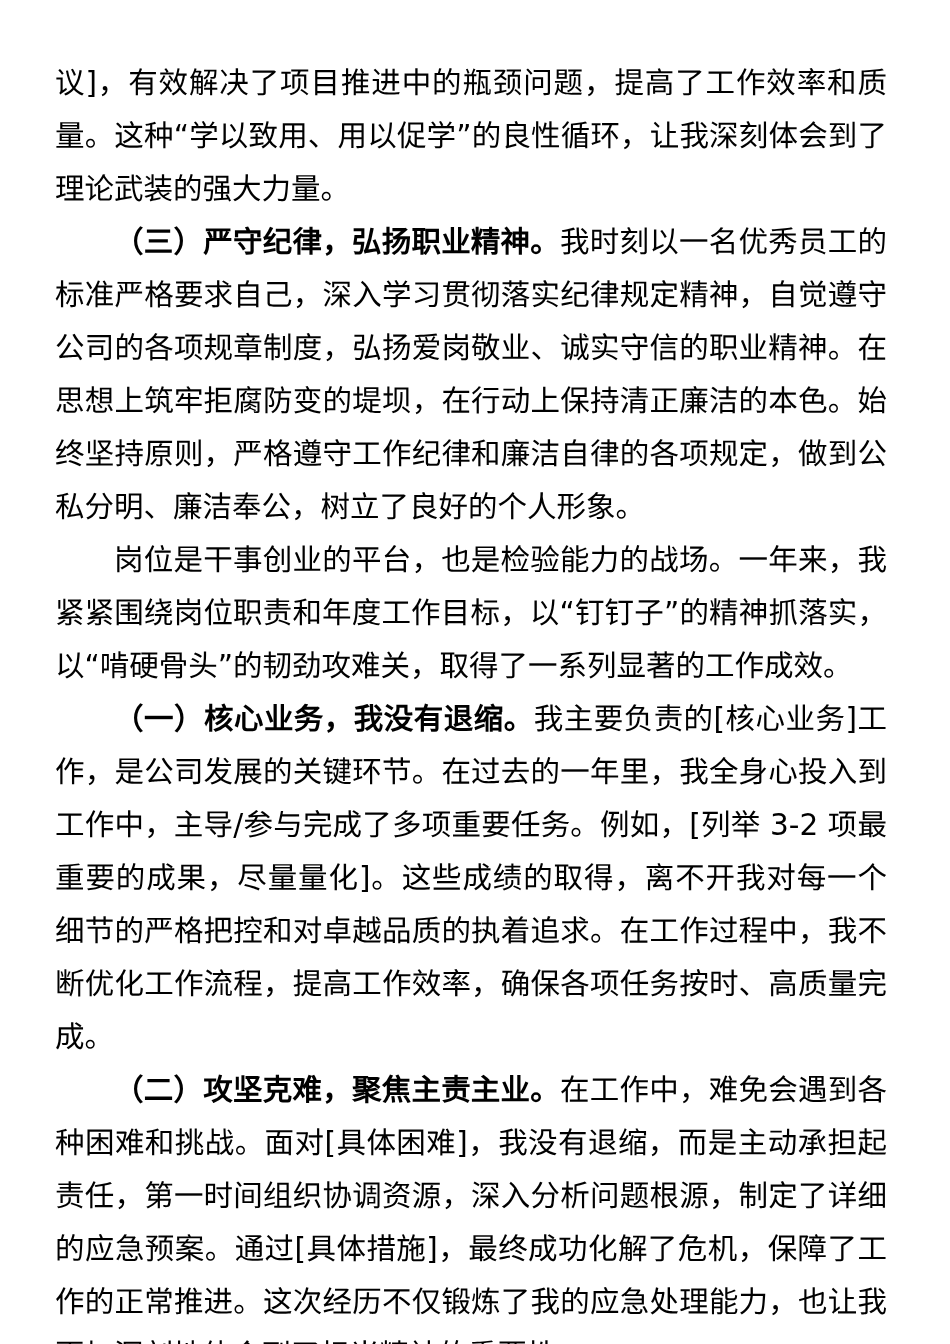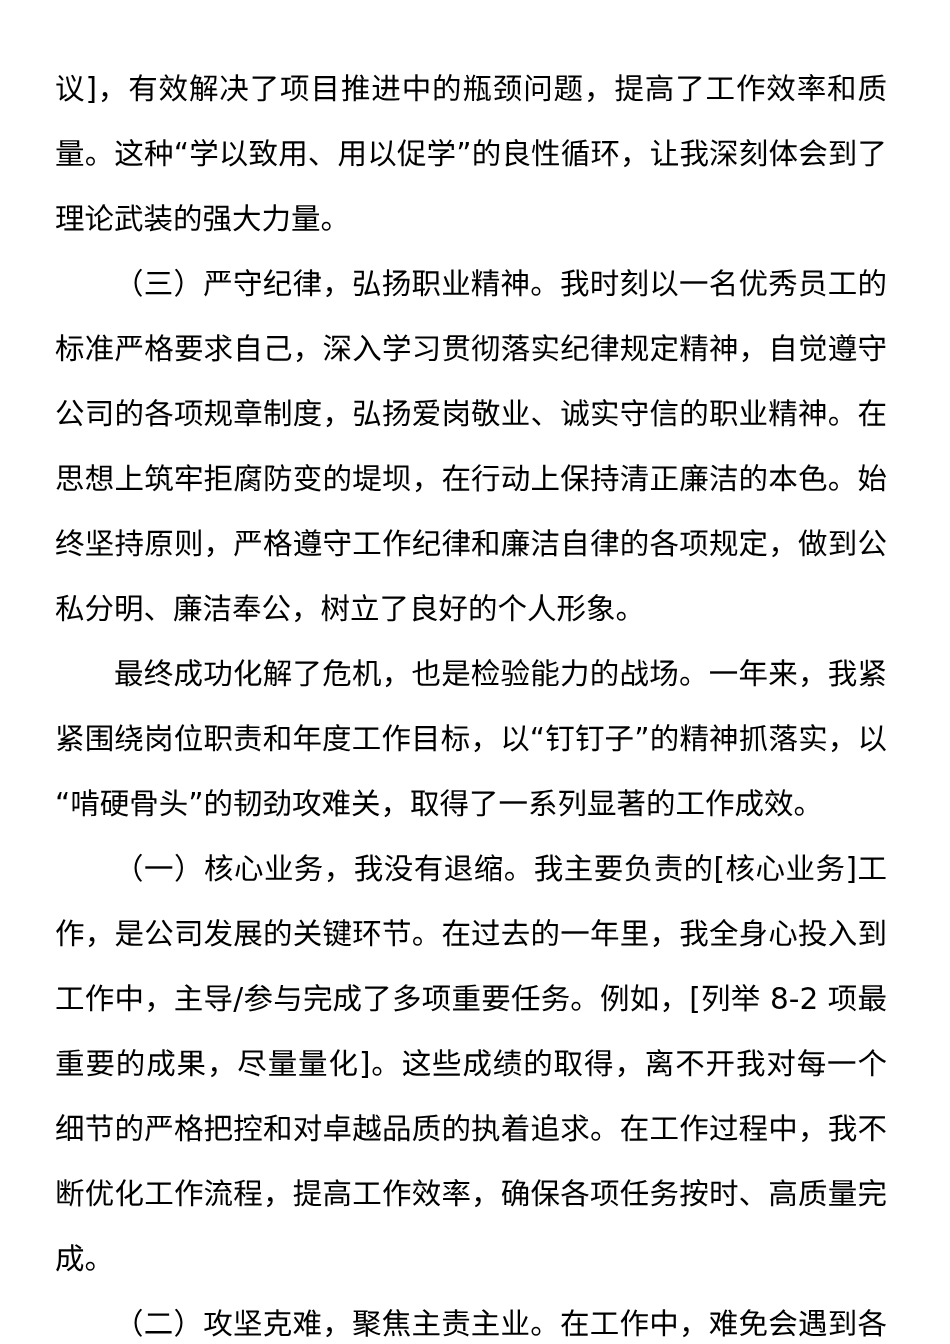--- a/index.html
+++ b/index.html
@@ -31,55 +31,55 @@
     text-justify: inter-character;
     -webkit-text-size-adjust: none;
   }
 
   .para {
     margin: 0;
     padding: 0;
     text-align: justify;
     text-justify: inter-character;
     word-break: break-all;
-    line-height: 65px;
+    line-height: 53px;
   }
 
   
   .para.cont {
     text-indent: 0;
   }
 
   
   .para.indent {
     text-indent: 2em;
   }
 
   
   .para.section-heading {
     text-indent: 2em;
     font-weight: normal;
   }
 
   
   .lead {
-    font-weight: normal;
+    font-weight: bold;
   }
 </style>
 </head>
 <body>
 
 <div class="page">
   <div class="doc-body">
 
     <p class="para cont">议]，有效解决了项目推进中的瓶颈问题，提高了工作效率和质量。这种“学以致用、用以促学”的良性循环，让我深刻体会到了理论武装的强大力量。</p>
 
     <p class="para indent"><span class="lead">（三）严守纪律，弘扬职业精神。</span><span>我时刻以一名优秀员工的标准严格要求自己，深入学习贯彻落实纪律规定精神，自觉遵守公司的各项规章制度，弘扬爱岗敬业、诚实守信的职业精神。在思想上筑牢拒腐防变的堤坝，在行动上保持清正廉洁的本色。始终坚持原则，严格遵守工作纪律和廉洁自律的各项规定，做到公私分明、廉洁奉公，树立了良好的个人形象。</span></p>
 
 
-    <p class="para indent">最终成功化解了危机，也是检验能力的战场。一年来，我紧紧围绕岗位职责和年度工作目标，以“钉钉子”的精神抓落实，以“啃硬骨头”的韧劲攻难关，取得了一系列显著的工作成效。</p>
+    <p class="para indent">岗位是干事创业的平台，也是检验能力的战场。一年来，我紧紧围绕岗位职责和年度工作目标，以“钉钉子”的精神抓落实，以“啃硬骨头”的韧劲攻难关，取得了一系列显著的工作成效。</p>
 
-    <p class="para indent"><span class="lead">（一）核心业务，我没有退缩。</span><span>我主要负责的[核心业务]工作，是公司发展的关键环节。在过去的一年里，我全身心投入到工作中，主导/参与完成了多项重要任务。例如，[列举 8-2 项最重要的成果，尽量量化]。这些成绩的取得，离不开我对每一个细节的严格把控和对卓越品质的执着追求。在工作过程中，我不断优化工作流程，提高工作效率，确保各项任务按时、高质量完成。</span></p>
+    <p class="para indent"><span class="lead">（一）核心业务，我没有退缩。</span><span>我主要负责的[核心业务]工作，是公司发展的关键环节。在过去的一年里，我全身心投入到工作中，主导/参与完成了多项重要任务。例如，[列举 3-2 项最重要的成果，尽量量化]。这些成绩的取得，离不开我对每一个细节的严格把控和对卓越品质的执着追求。在工作过程中，我不断优化工作流程，提高工作效率，确保各项任务按时、高质量完成。</span></p>
 
     <p class="para indent"><span class="lead">（二）攻坚克难，聚焦主责主业。</span><span>在工作中，难免会遇到各种困难和挑战。面对[具体困难]，我没有退缩，而是主动承担起责任，第一时间组织协调资源，深入分析问题根源，制定了详细的应急预案。通过[具体措施]，最终成功化解了危机，保障了工作的正常推进。这次经历不仅锻炼了我的应急处理能力，也让我更加深刻地体会到了担当精神的重要性。</span></p>
 
   </div>
 </div>
 
 </body></html>

